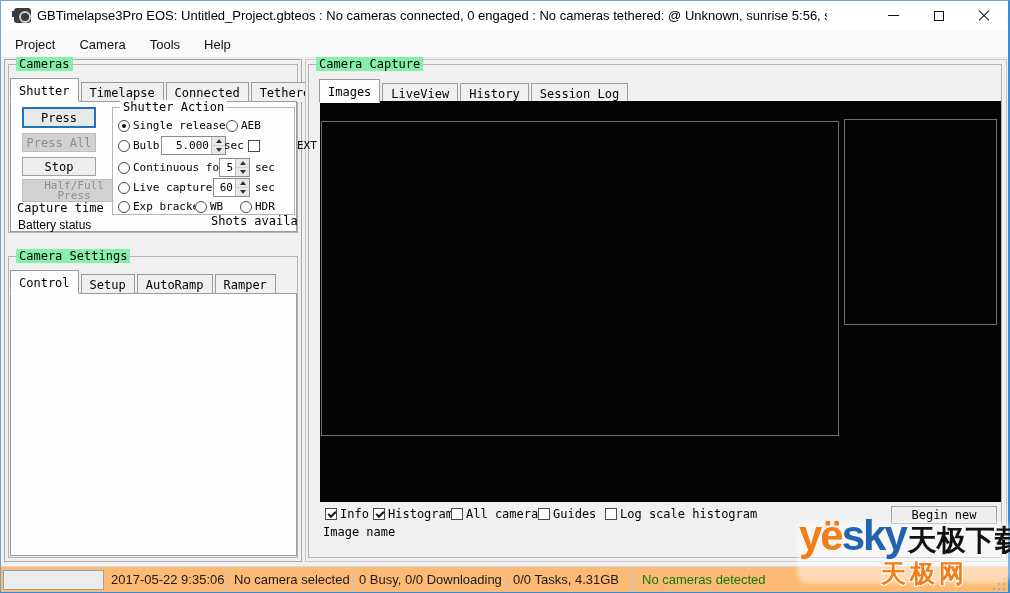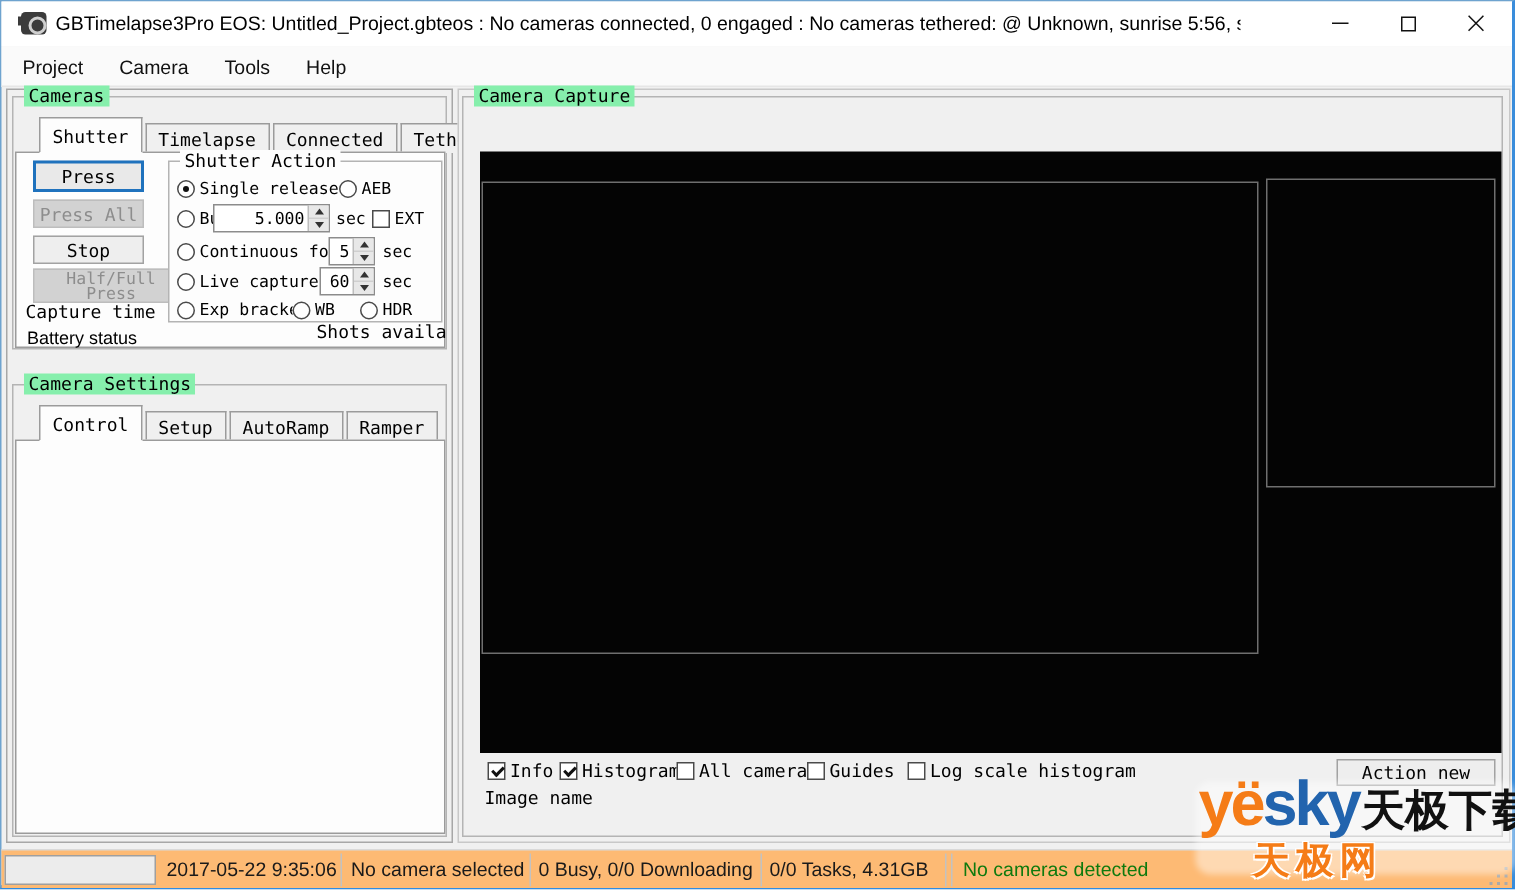--- a/index.html
+++ b/index.html
@@ -31,21 +31,21 @@
   
   .left-panel  { position:absolute; left:3px; top:58px; width:298px; height:503px; background:#f0f0f0; border:1px solid #a7a7a7; }
   .right-panel { position:absolute; left:304px; top:58px; width:702px; height:503px; background:#f0f0f0; border:1px solid #c8c8c8; }
 
   .groupbox { position:absolute; border:1px solid #b4b4b4; }
   .gb-title { position:absolute; top:-8px; left:7px; background:#86efac; padding:0 3px; font-size:12px; color:#000; white-space:nowrap; }
 
   
   .tabstrip { position:absolute; display:flex; align-items:flex-end; }
   .tab { font-size:12px; color:#000; background:#f0f0f0; border:1px solid #9b9b9b; border-bottom:none; padding:3px 8px 3px 8px; margin-right:2px; height:20px; white-space:nowrap; }
-  .tab.active { background:#fdfdfd; height:24px; padding-top:5px; position:relative; z-index:3; border-bottom:1px solid #fdfdfd;margin-left:16px; }
+  .tab.active { background:#fdfdfd; height:24px; padding-top:5px; position:relative; z-index:3; border-bottom:1px solid #fdfdfd; }
   .tabpage { position:absolute; background:#fdfdfd; border:1px solid #9b9b9b; z-index:1; }
 
   
   .btn { position:absolute; display:flex; align-items:center; justify-content:center; font-size:12px; text-align:center;
          background:#eeeeee; border:1px solid #a2a2a2; color:#000; white-space:nowrap; }
   .btn.focus { border:2px solid #1f72bd; background:#e9e9e9; }
   .btn.disabled { background:#d2d2d2; border:1px solid #bdbdbd; color:#8d8d8d; }
 
   
   .radio { display:inline-block; width:12px; height:12px; border:1px solid #4a4a4a; border-radius:50%; background:#fff; position:relative; flex:none; }
@@ -150,33 +150,33 @@
           </div>
           <div class="ctl-row mono" style="left:113px; top:11px;">
             <span class="radio"></span>
             <span class="lbl">AEB</span>
           </div>
 
           <div class="ctl-row mono" style="left:5px; top:31px;">
             <span class="radio"></span>
             <span class="lbl">Bulb</span>
           </div>
-          <div class="spin" style="left:29px; top:28px; width:78px;">
+          <div class="spin" style="left:48px; top:28px; width:65px;">
             <span class="val mono">5.000</span>
             <span class="arrows">
                 <span>
                   <i class="tri-up"></i>
                 </span>
                 <span>
                   <i class="tri-dn"></i>
                 </span>
               </span>
           </div>
           <span class="plain-lbl mono" style="left:111px; top:31px; font-size:11px;">sec</span>
-          <div class="ctl-row mono" style="left:135px; top:31px;">
+          <div class="ctl-row mono" style="left:135px; top:31px;gap:34px;">
             <span class="cbx"></span>
             <span class="lbl">EXT</span>
           </div>
 
           <div class="ctl-row mono" style="left:5px; top:53px;">
             <span class="radio"></span>
             <span class="lbl" style="max-width:88px; overflow:hidden;">Continuous fo</span>
           </div>
           <div class="spin" style="left:106px; top:50px; width:31px;">
             <span class="val mono">5</span>
@@ -233,20 +233,26 @@
         <span class="tab mono">Ramper</span>
       </div>
       <div class="tabpage" style="left:1px; top:36px; width:287px; height:263px;"></div>
     </div>
   </div>
 
   <div class="right-panel">
     <div class="groupbox" style="left:2px; top:4px; width:694px; height:494px;">
       <span class="gb-title mono">Camera Capture</span>
 
+      <div class="tabstrip" style="left:10px; top:14px;">
+        <span class="tab mono active">Images</span>
+        <span class="tab mono">LiveView</span>
+        <span class="tab mono">History</span>
+        <span class="tab mono">Session Log</span>
+      </div>
 
       <div class="canvas">
         <div class="canvas-rect" style="left:1px; top:20px; width:518px; height:315px;"></div>
         <div class="canvas-rect" style="left:524px; top:18px; width:153px; height:206px;"></div>
       </div>
 
       <div class="cap-bottom" style="top:440px; height:20px;">
         <div class="ctl-row mono" style="left:16px; top:2px; font-size:12px;">
           <span class="cbx checked"></span>
           <span class="lbl">Info</span>
@@ -260,21 +266,21 @@
           <span class="lbl">All cameras</span>
         </div>
         <div class="ctl-row mono" style="left:229px; top:2px; font-size:12px;">
           <span class="cbx"></span>
           <span class="lbl">Guides</span>
         </div>
         <div class="ctl-row mono" style="left:296px; top:2px; font-size:12px;">
           <span class="cbx"></span>
           <span class="lbl">Log scale histogram</span>
         </div>
-        <div class="btn mono" style="left:582px; top:1px; width:106px; height:18px;">Action new</div>
+        <div class="btn mono" style="left:582px; top:1px; width:106px; height:18px;">Begin new</div>
       </div>
 
       <span class="plain-lbl mono" style="left:14px; top:460px;">Image name</span>
     </div>
   </div>
 
   <div class="statusbar">
     <div class="progress"></div>
     <span class="sb-text" style="left:110px;">2017-05-22 9:35:06</span>
     <span class="sb-div" style="left:226px;"></span>
@@ -295,16 +301,16 @@
       <i style="right:0; bottom:10px;"></i>
     </div>
   </div>
 
   <div class="watermark">
     <div class="wm-glow"></div>
     <div class="wm-row1">
       <span class="wm-logo"><span style="color:#f57c17;margin-top:11px;">yë</span><span style="color:#2264ae;">sky</span></span>
       <span class="wm-cjk1">天极下载</span>
     </div>
-    <span class="wm-cjk2" style="color:#f57c17;">天极网</span>
+    <span class="wm-cjk2" style="color:#f57c17;margin-left:46px;">天极网</span>
   </div>
 
 </div>
 
 </body></html>

